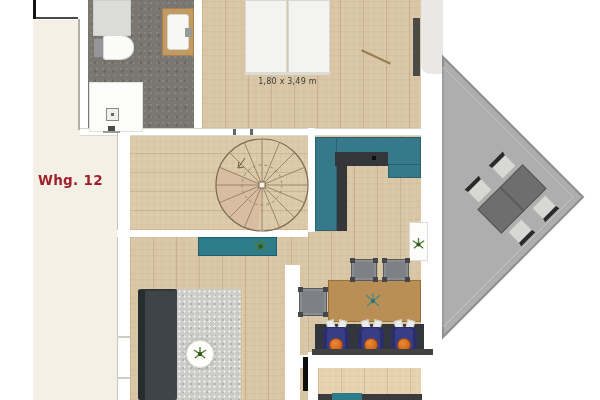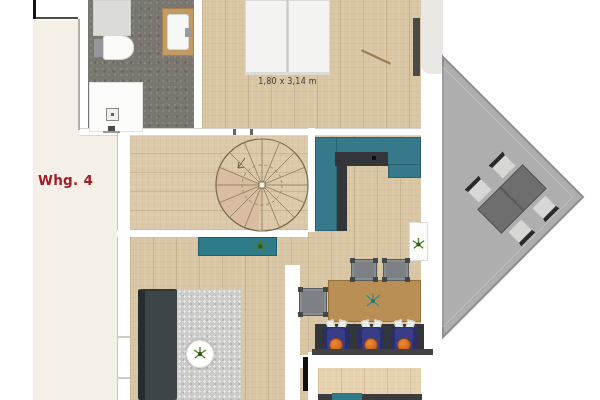--- a/index.html
+++ b/index.html
@@ -93,21 +93,21 @@
   <div class="abs" style="left:185px;top:28px;width:7px;height:9px;background:#9a9a98;"></div>
   <div class="abs" style="left:89px;top:82px;width:54px;height:50px;background:#fcfcfb;border:1px solid #e1e1de;box-sizing:border-box;"></div>
   <div class="abs" style="left:106px;top:108px;width:13px;height:13px;background:#f0f0ee;border:1px solid #8a8a86;box-sizing:border-box;"></div>
   <div class="abs" style="left:111px;top:113px;width:3px;height:3px;background:#666;"></div>
   <div class="abs" style="left:108px;top:126px;width:7px;height:6px;background:#4a4a48;"></div>
   <div class="abs" style="left:103px;top:131px;width:17px;height:2px;background:#9a9a96;"></div>
 
   <div class="abs" style="left:245px;top:0;width:42px;height:74px;background:#f3f3f2;border:1px solid #d8d8d6;box-sizing:border-box;"></div>
   <div class="abs" style="left:288px;top:0;width:42px;height:74px;background:#f3f3f2;border:1px solid #d8d8d6;box-sizing:border-box;"></div>
   <div class="abs" style="left:245px;top:72px;width:85px;height:3px;background:#dddbd6;"></div>
-  <div class="abs dim-label" style="left:240px;top:77px;width:95px;height:11px;">1,80 x 3,14 m</div>
+  <div class="abs dim-label" style="left:240px;top:77px;width:95px;height:11px;">1,80 x 3,49 m</div>
   <div class="abs" style="left:413px;top:18px;width:7px;height:58px;background:#4b4a46;"></div>
   <div class="abs" style="left:360px;top:56px;width:32px;height:2px;background:#8a6a3f;opacity:.8;transform:rotate(25deg);"></div>
 
   <svg class="abs" style="left:215px;top:138px;" width="94" height="94" viewBox="0 0 94 94">
     <path d="M47,47 L43,93 A46,46 0 0 1 5.3,27.5 Z" fill="#d8bba2" opacity="0.9"></path>
     <circle cx="47" cy="47" r="46" fill="none" stroke="#7c6a4e" stroke-width="1.2"></circle>
     <g stroke="#8a7856" stroke-width="0.8">
       <line x1="47" y1="47" x2="93" y2="47"></line>
         <line x1="47" y1="47" x2="89.5" y2="64.6"></line>
       <line x1="47" y1="47" x2="79.5" y2="79.5"></line>
@@ -236,15 +236,15 @@
   </svg>
   <div class="abs" style="left:512px;top:199px;width:0;height:0;transform:rotate(45deg);">
     <div class="abs" style="left:-17px;top:-32px;width:34px;height:64px;background:#6e6e6e;border:1px solid #565656;box-sizing:border-box;"></div>
     <div class="abs" style="left:-17px;top:-1px;width:34px;height:2px;background:#5a5a5a;"></div>
     <div class="balchair sl" style="left:-40px;top:-27px;"></div>
     <div class="balchair sl" style="left:-40px;top:7px;"></div>
     <div class="balchair sr" style="left:20px;top:-27px;"></div>
     <div class="balchair sr" style="left:20px;top:7px;"></div>
   </div>
 
-  <div class="abs label-red" style="left:38px;top:172px;width:70px;height:16px;">Whg. 4</div>
+  <div class="abs label-red" style="left:38px;top:172px;width:70px;height:16px;">Whg. 12</div>
 
 </div>
 
 </body></html>

